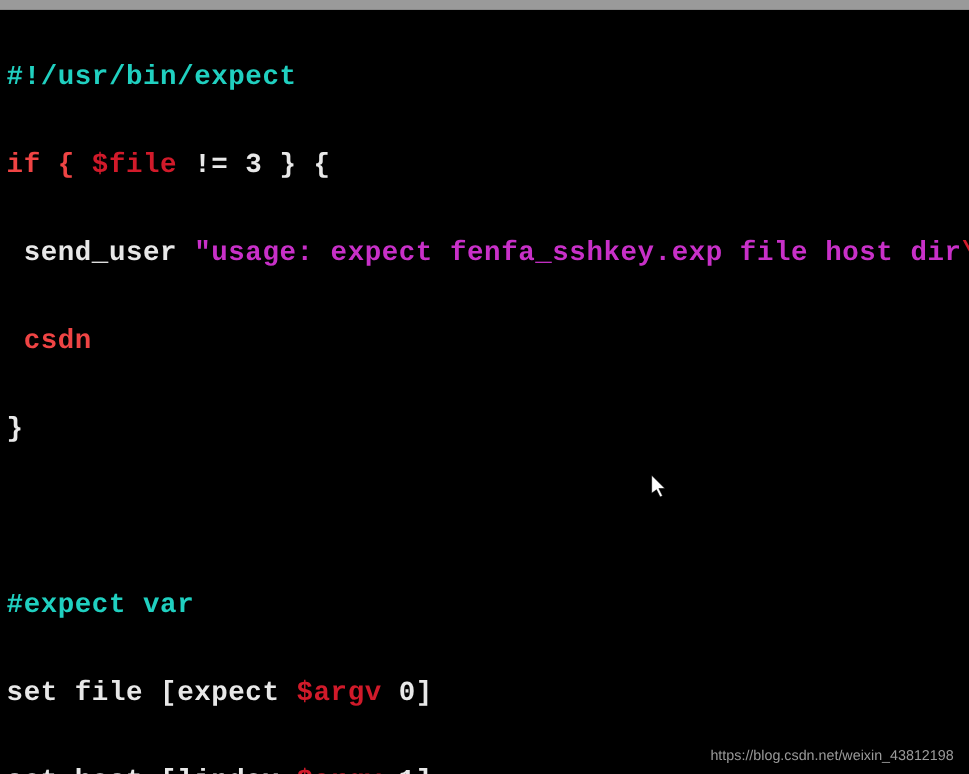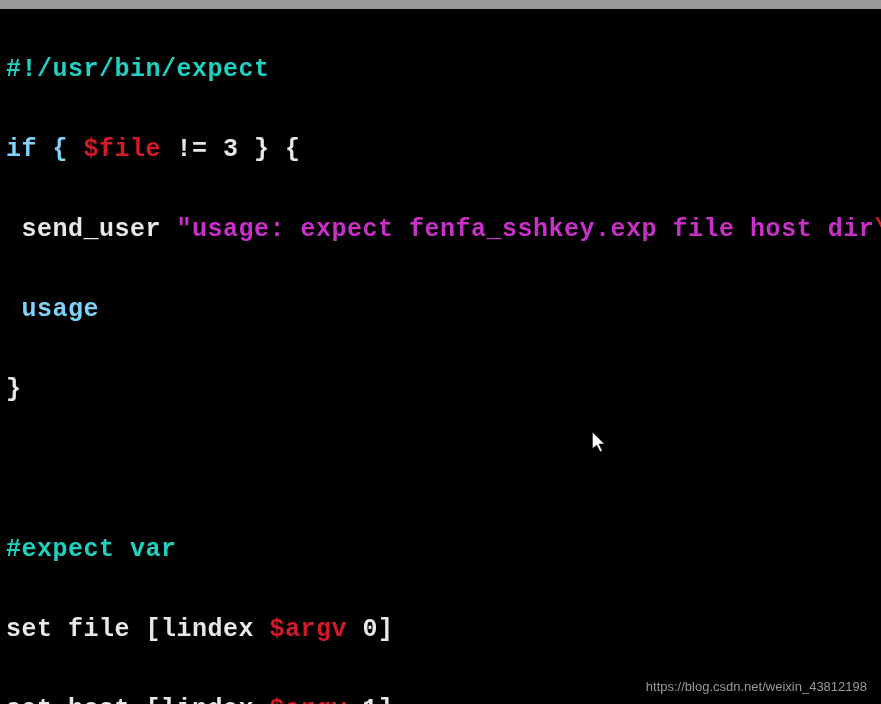--- a/index.html
+++ b/index.html
@@ -28,21 +28,21 @@
     left: 6px;
     width: 870px;
     line-height: 40px;
     letter-spacing: 0.5px;
     white-space: pre;
   }
   .white   { color: #e8e8e8; }
   .red     { color: #d11a2a; }
   .cyan    { color: #20d0c0; margin-top: 41px; }
   .magenta { color: #c830c8; }
-  .yellow  { color: #7dd3fc; }
+  .yellow  { color: #ef4444; }
   .row { display: block; }
   .watermark {
     position: absolute;
     bottom: 10px;
     right: 14px;
     font-size: 13px;
     font-weight: normal;
     color: #9a9a9a;
     font-family: Arial, sans-serif;
     letter-spacing: 0;
@@ -59,25 +59,25 @@
 </style>
 </head>
 <body>
 
 <div class="topbar"></div>
 
 <div class="terminal">
 <span class="row"><span class="cyan">#!/usr/bin/expect</span></span>
 <span class="row"><span class="yellow">if { </span><span class="red">$file</span><span class="white"> != 3 } {</span></span>
 <span class="row"><span class="white"> send_user </span><span class="magenta">"usage: expect fenfa_sshkey.exp file host dir</span><span class="red">\n</span></span>
-<span class="row"><span class="yellow"> usage</span></span>
+<span class="row"><span class="yellow"> csdn</span></span>
 <span class="row"><span class="white">}</span></span>
 <span class="row"><span class="white"> </span></span>
 <span class="row"><span class="cyan">#expect var</span></span>
-<span class="row"><span class="white">set file [lindex </span><span class="red">$argv</span><span class="white"> 0]</span></span>
+<span class="row"><span class="white">set file [expect </span><span class="red">$argv</span><span class="white"> 0]</span></span>
 <span class="row"><span class="white">set host [lindex </span><span class="red">$argv</span><span class="white"> 1]</span></span>
 
 
 
 
 
 
 
 
 </div>

